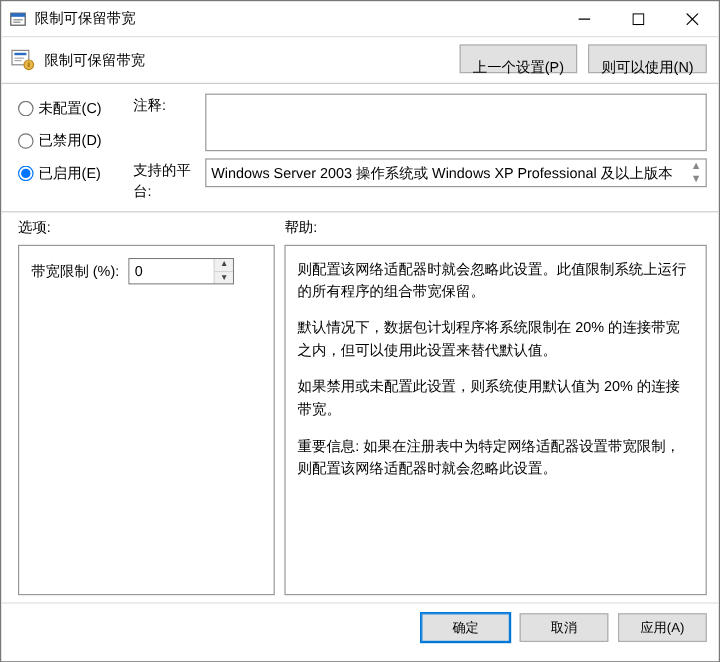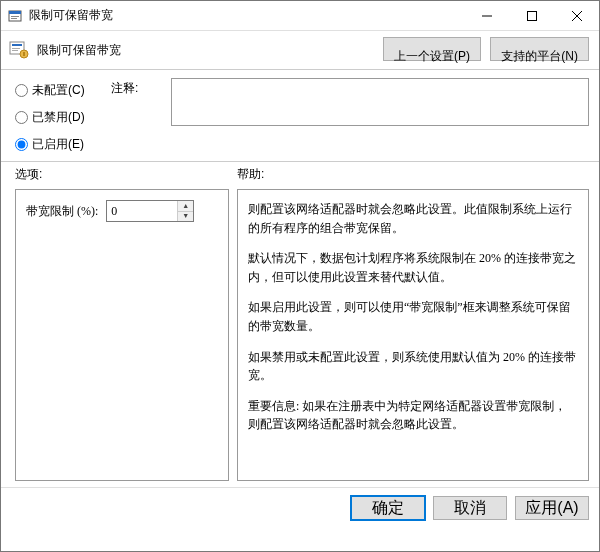--- a/index.html
+++ b/index.html
@@ -119,21 +119,20 @@
   .panels {
     display: flex;
     padding: 0 10px 0 14px;
     gap: 8px;
     height: 292px;
   }
   .panel {
     border: 1px solid #999;
     background: #fff;
     overflow: hidden;
-    font-family: Liberation Serif, serif;
   }
   .panel-left {
     width: 214px;
     padding: 10px;
   }
   .opt-row {
     display: flex;
     align-items: center;
     gap: 8px;
   }
@@ -183,21 +182,21 @@
     display: flex;
     justify-content: flex-end;
     gap: 8px;
     border-top: 1px solid #e0e0e0;
     margin-top: 6px;
   }
   .footer button {
     min-width: 74px;
     height: 24px;
     font-family: inherit;
-    font-size: 16px;
+    font-size: 11px;
     background: #e1e1e1;
     border: 1px solid #adadad;
   }
   .footer button.default {
     border: 1px solid #0078d7;
     outline: 1px solid #0078d7;
   }
 </style>
 </head>
 <body>
@@ -239,21 +238,21 @@
       <rect x="4" y="5" width="10" height="2" fill="#2a6cc0"></rect>
       <rect x="4" y="9" width="8" height="1" fill="#aaa"></rect>
       <rect x="4" y="11" width="6" height="1" fill="#aaa"></rect>
       <circle cx="16" cy="15" r="4" fill="#e8b84a" stroke="#b8861a"></circle>
       <rect x="15" y="13" width="2" height="4" fill="#b8861a"></rect>
     </svg>
   </span>
   <span class="hdr-title">限制可保留带宽</span>
   <span class="nav-btns">
     <button>上一个设置(P)</button>
-    <button>支持的平台(N)</button>
+    <button>则可以使用(N)</button>
   </span>
 </div>
 
 <div class="config-area">
   <div class="radios">
     <label>
       <input type="radio" name="state" style="">
       <span>未配置(C)</span>
     </label>
     <label>
@@ -265,20 +264,32 @@
       <span>已启用(E)</span>
     </label>
   </div>
   <div class="cfg-right">
     <div class="cfg-row">
       <div class="cfg-label">注释:</div>
       <div class="cfg-field">
         <div class="comment-box"></div>
       </div>
     </div>
+    <div class="cfg-row">
+      <div class="cfg-label">支持的平台:</div>
+      <div class="cfg-field">
+        <div class="platform-box">
+          <span>Windows Server 2003 操作系统或 Windows XP Professional 及以上版本</span>
+          <div class="scroll-arrows">
+              <span>▲</span>
+              <span>▼</span>
+            </div>
+        </div>
+      </div>
+    </div>
   </div>
 </div>
 
 <div class="labels-row">
   <div class="left">选项:</div>
   <div class="right">帮助:</div>
 </div>
 
 <div class="panels">
   <div class="panel panel-left">
@@ -289,21 +300,20 @@
         <div class="spin-btns">
           <div>▲</div>
           <div>▼</div>
         </div>
       </div>
     </div>
   </div>
   <div class="panel panel-right">
     <p>则配置该网络适配器时就会忽略此设置。此值限制系统上运行的所有程序的组合带宽保留。</p>
     <p>默认情况下，数据包计划程序将系统限制在 20% 的连接带宽之内，但可以使用此设置来替代默认值。</p>
-    <p>如果启用此设置，则可以使用“带宽限制”框来调整系统可保留的带宽数量。</p>
     <p>如果禁用或未配置此设置，则系统使用默认值为 20% 的连接带宽。</p>
     <p>重要信息: 如果在注册表中为特定网络适配器设置带宽限制，则配置该网络适配器时就会忽略此设置。</p>
   </div>
 </div>
 
 <div class="footer">
   <button class="default">确定</button>
   <button>取消</button>
   <button>应用(A)</button>
 </div>

